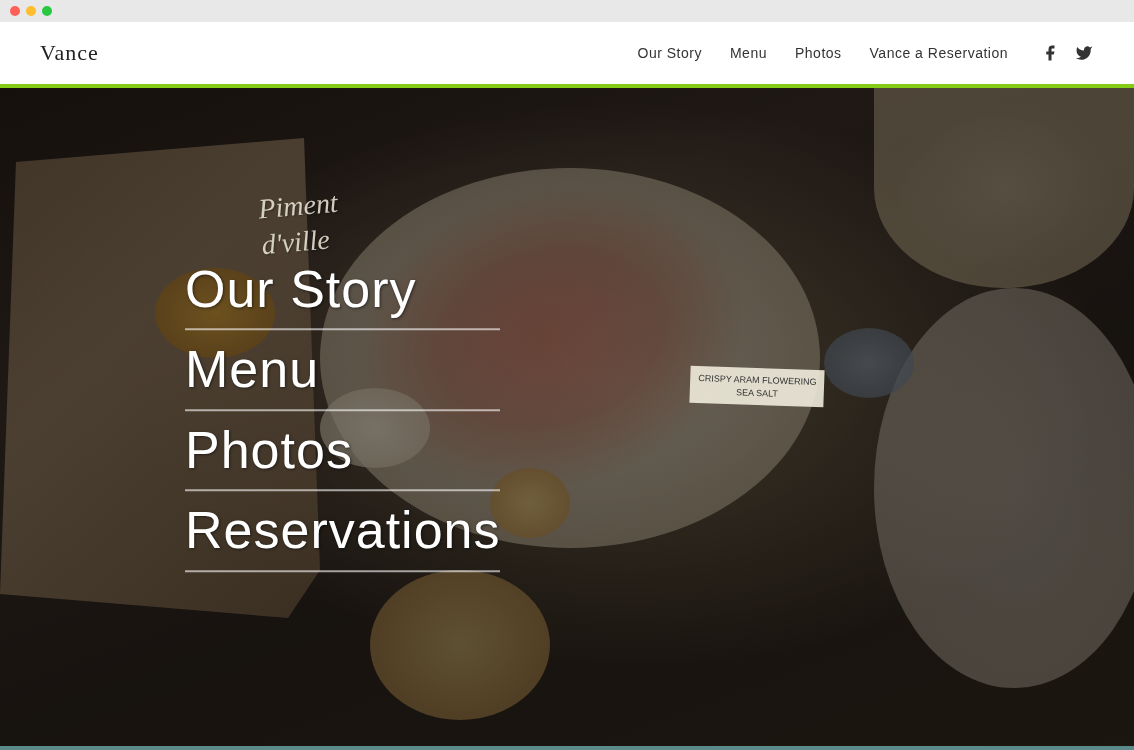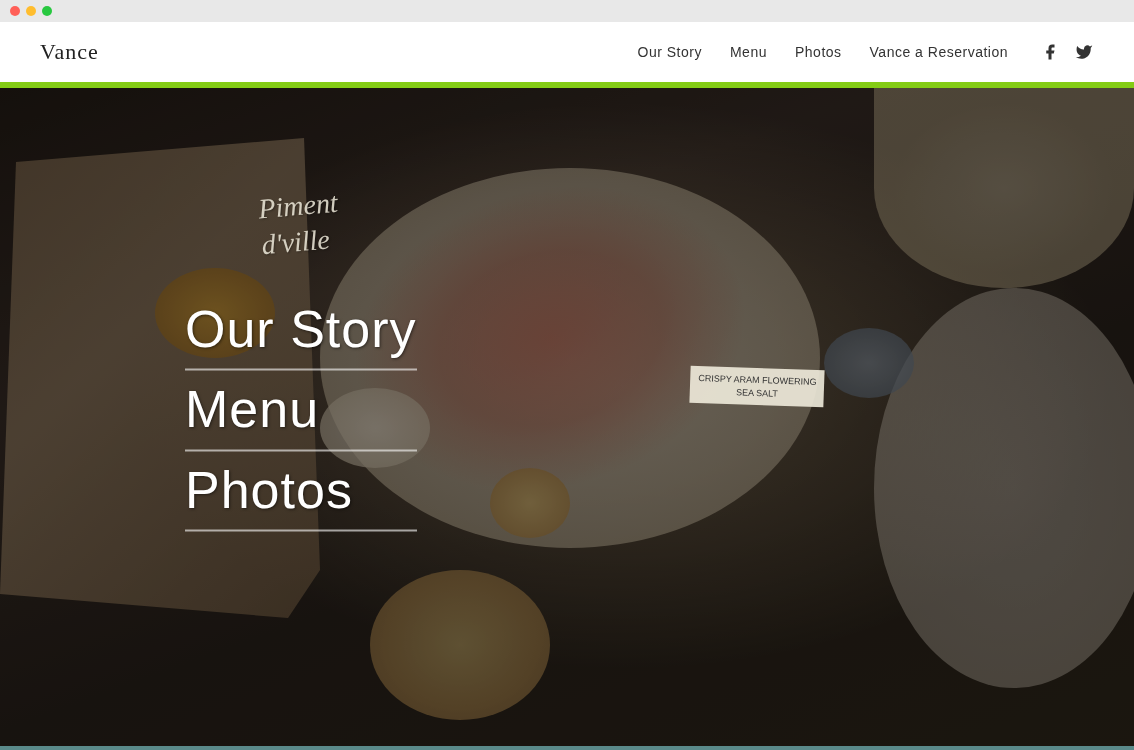--- a/index.html
+++ b/index.html
@@ -31,21 +31,21 @@
     .browser-dot.green { background: #28c840; }
 
     
     .navbar {
       height: 66px;
       background: #fff;
       display: flex;
       align-items: center;
       justify-content: space-between;
       padding: 0 40px;
-      border-bottom: 6px solid #84cc16;
+      border-bottom: 4px solid #84cc16;
       position: relative;
       z-index: 10;
     }
 
     .navbar-logo {
       font-family: 'Georgia', serif;
       font-size: 22px;
       font-weight: normal;
       color: #222;
       letter-spacing: 1px;
@@ -388,17 +388,18 @@
 
   <div class="label-card">
     <div>CRISPY ARAM FLOWERING</div>
     <div>SEA SALT</div>
   </div>
 
   <nav class="hero-nav">
     <a href="#" class="hero-nav-item">Our Story</a>
     <a href="#" class="hero-nav-item">Menu</a>
     <a href="#" class="hero-nav-item">Photos</a>
+    <a href="#" class="hero-nav-item">Reservations</a>
   </nav>
 
   <div class="bottom-bar"></div>
 
 </div>
 
 </body></html>

